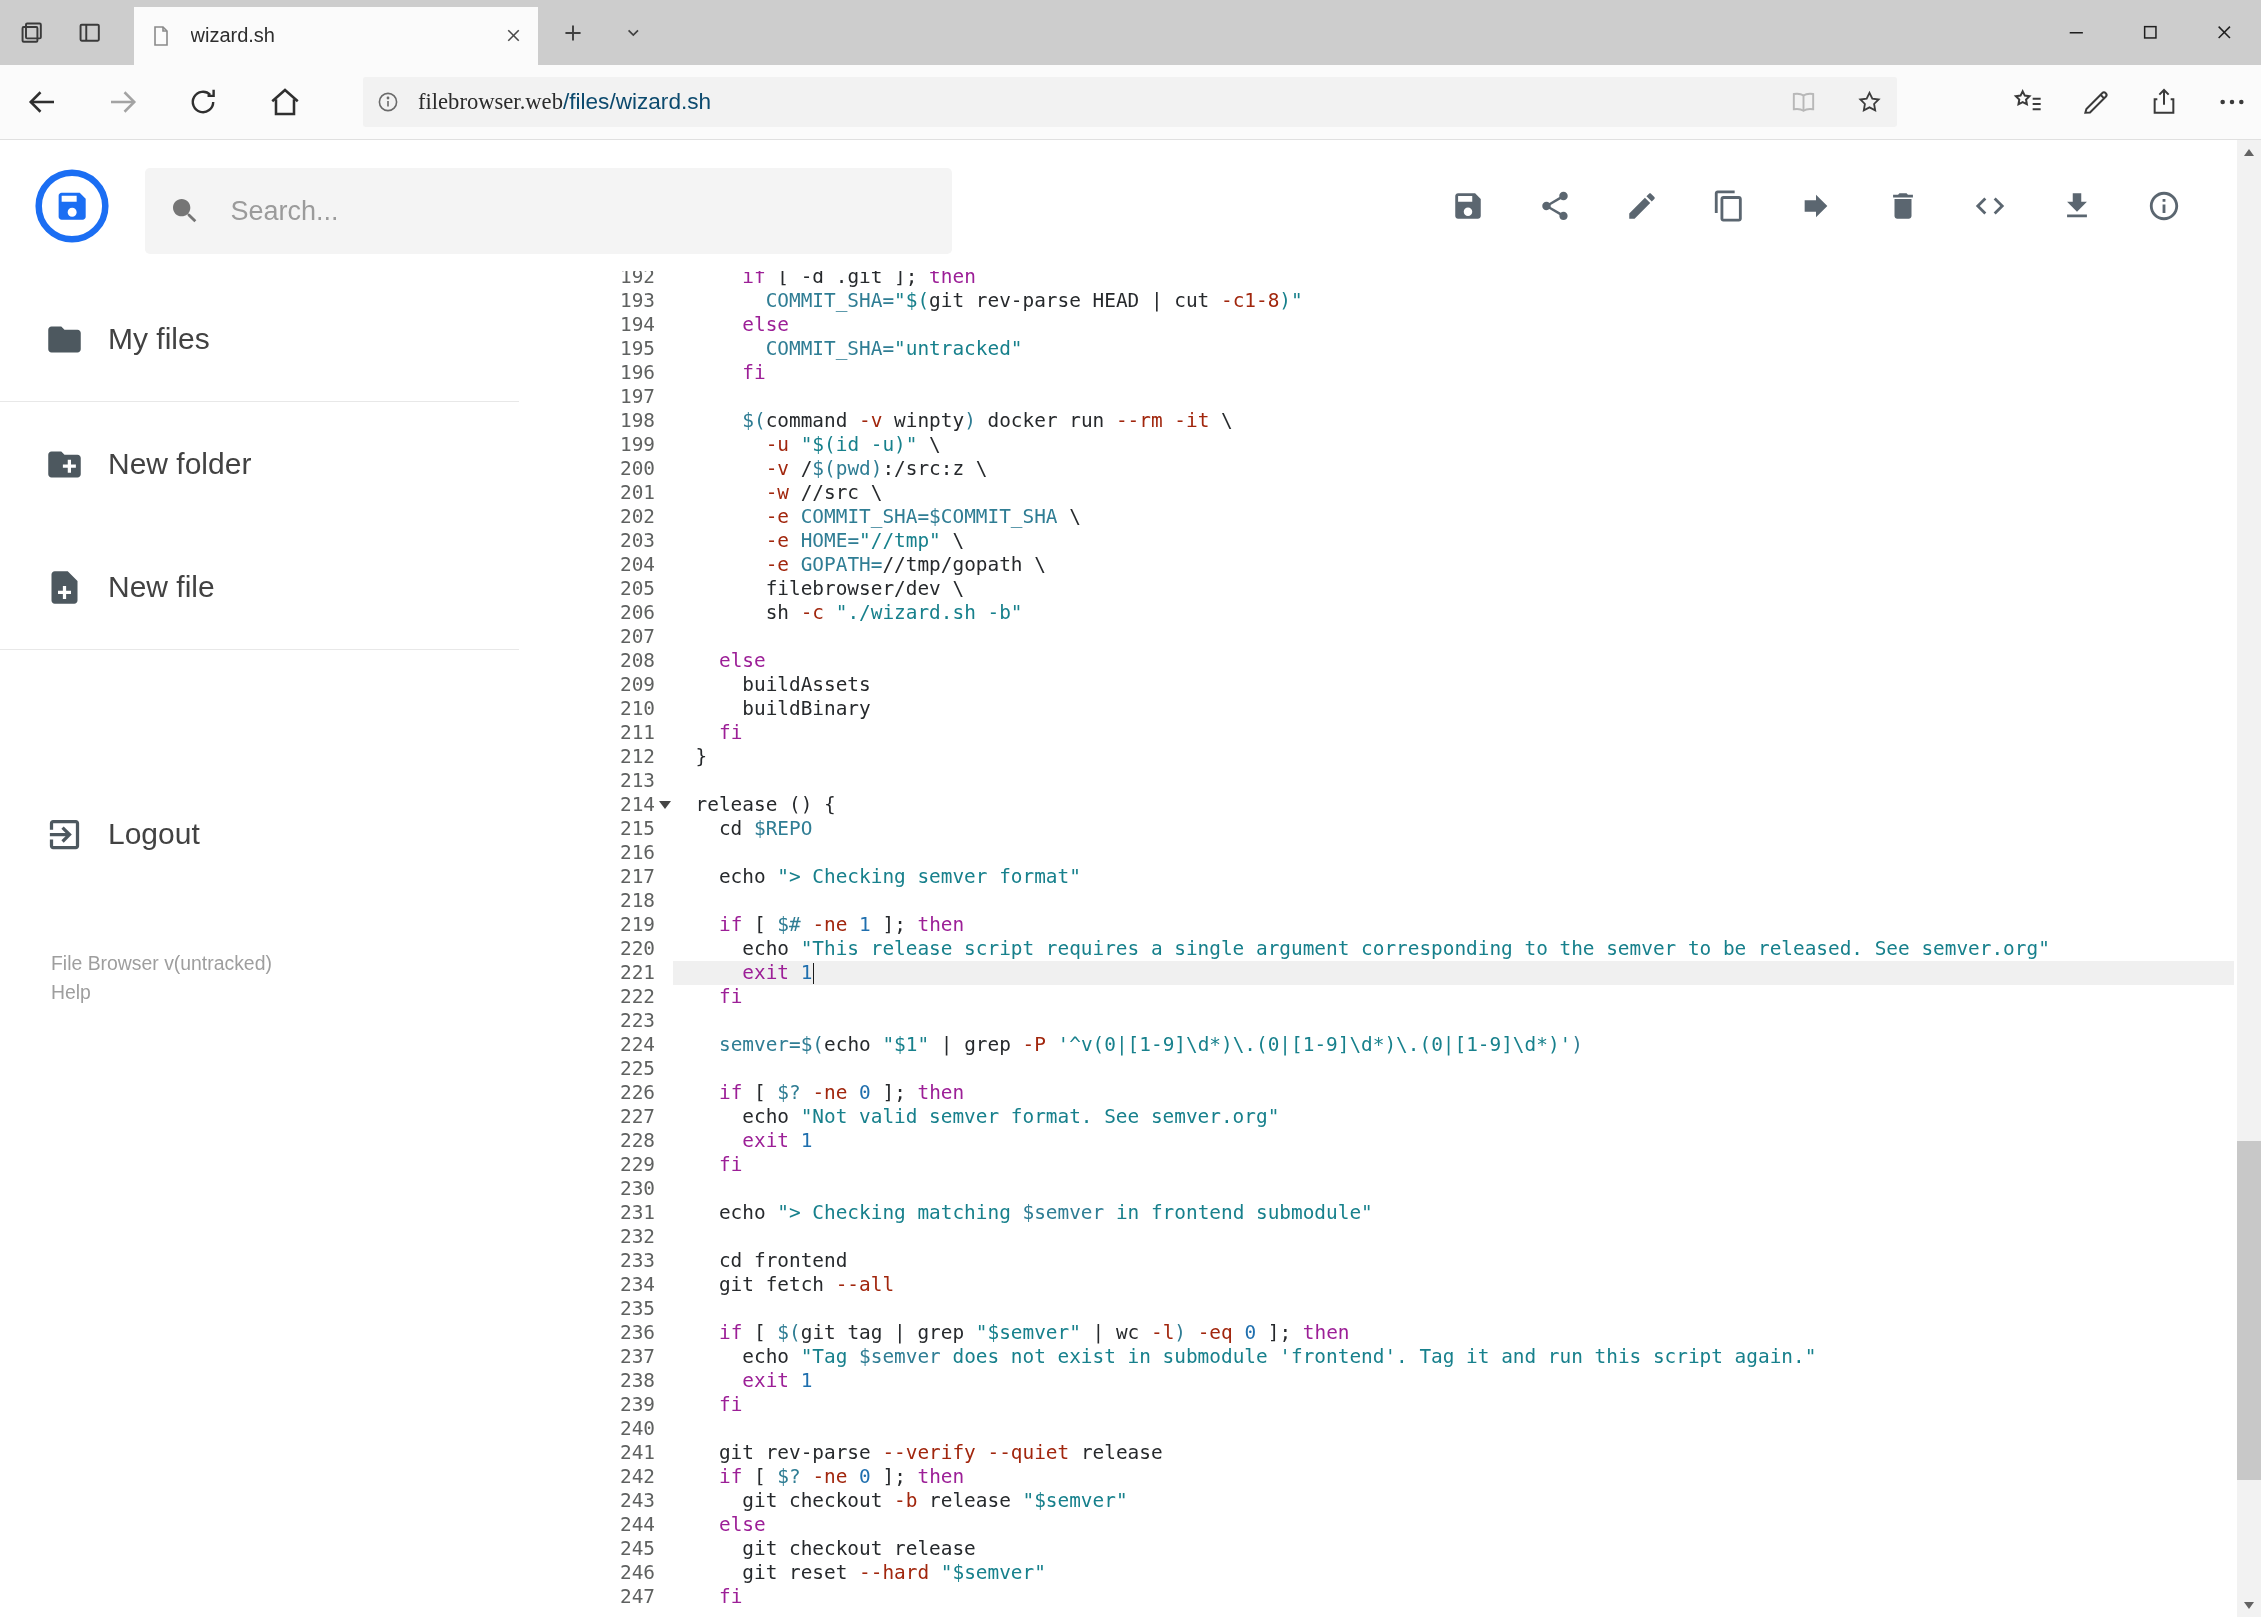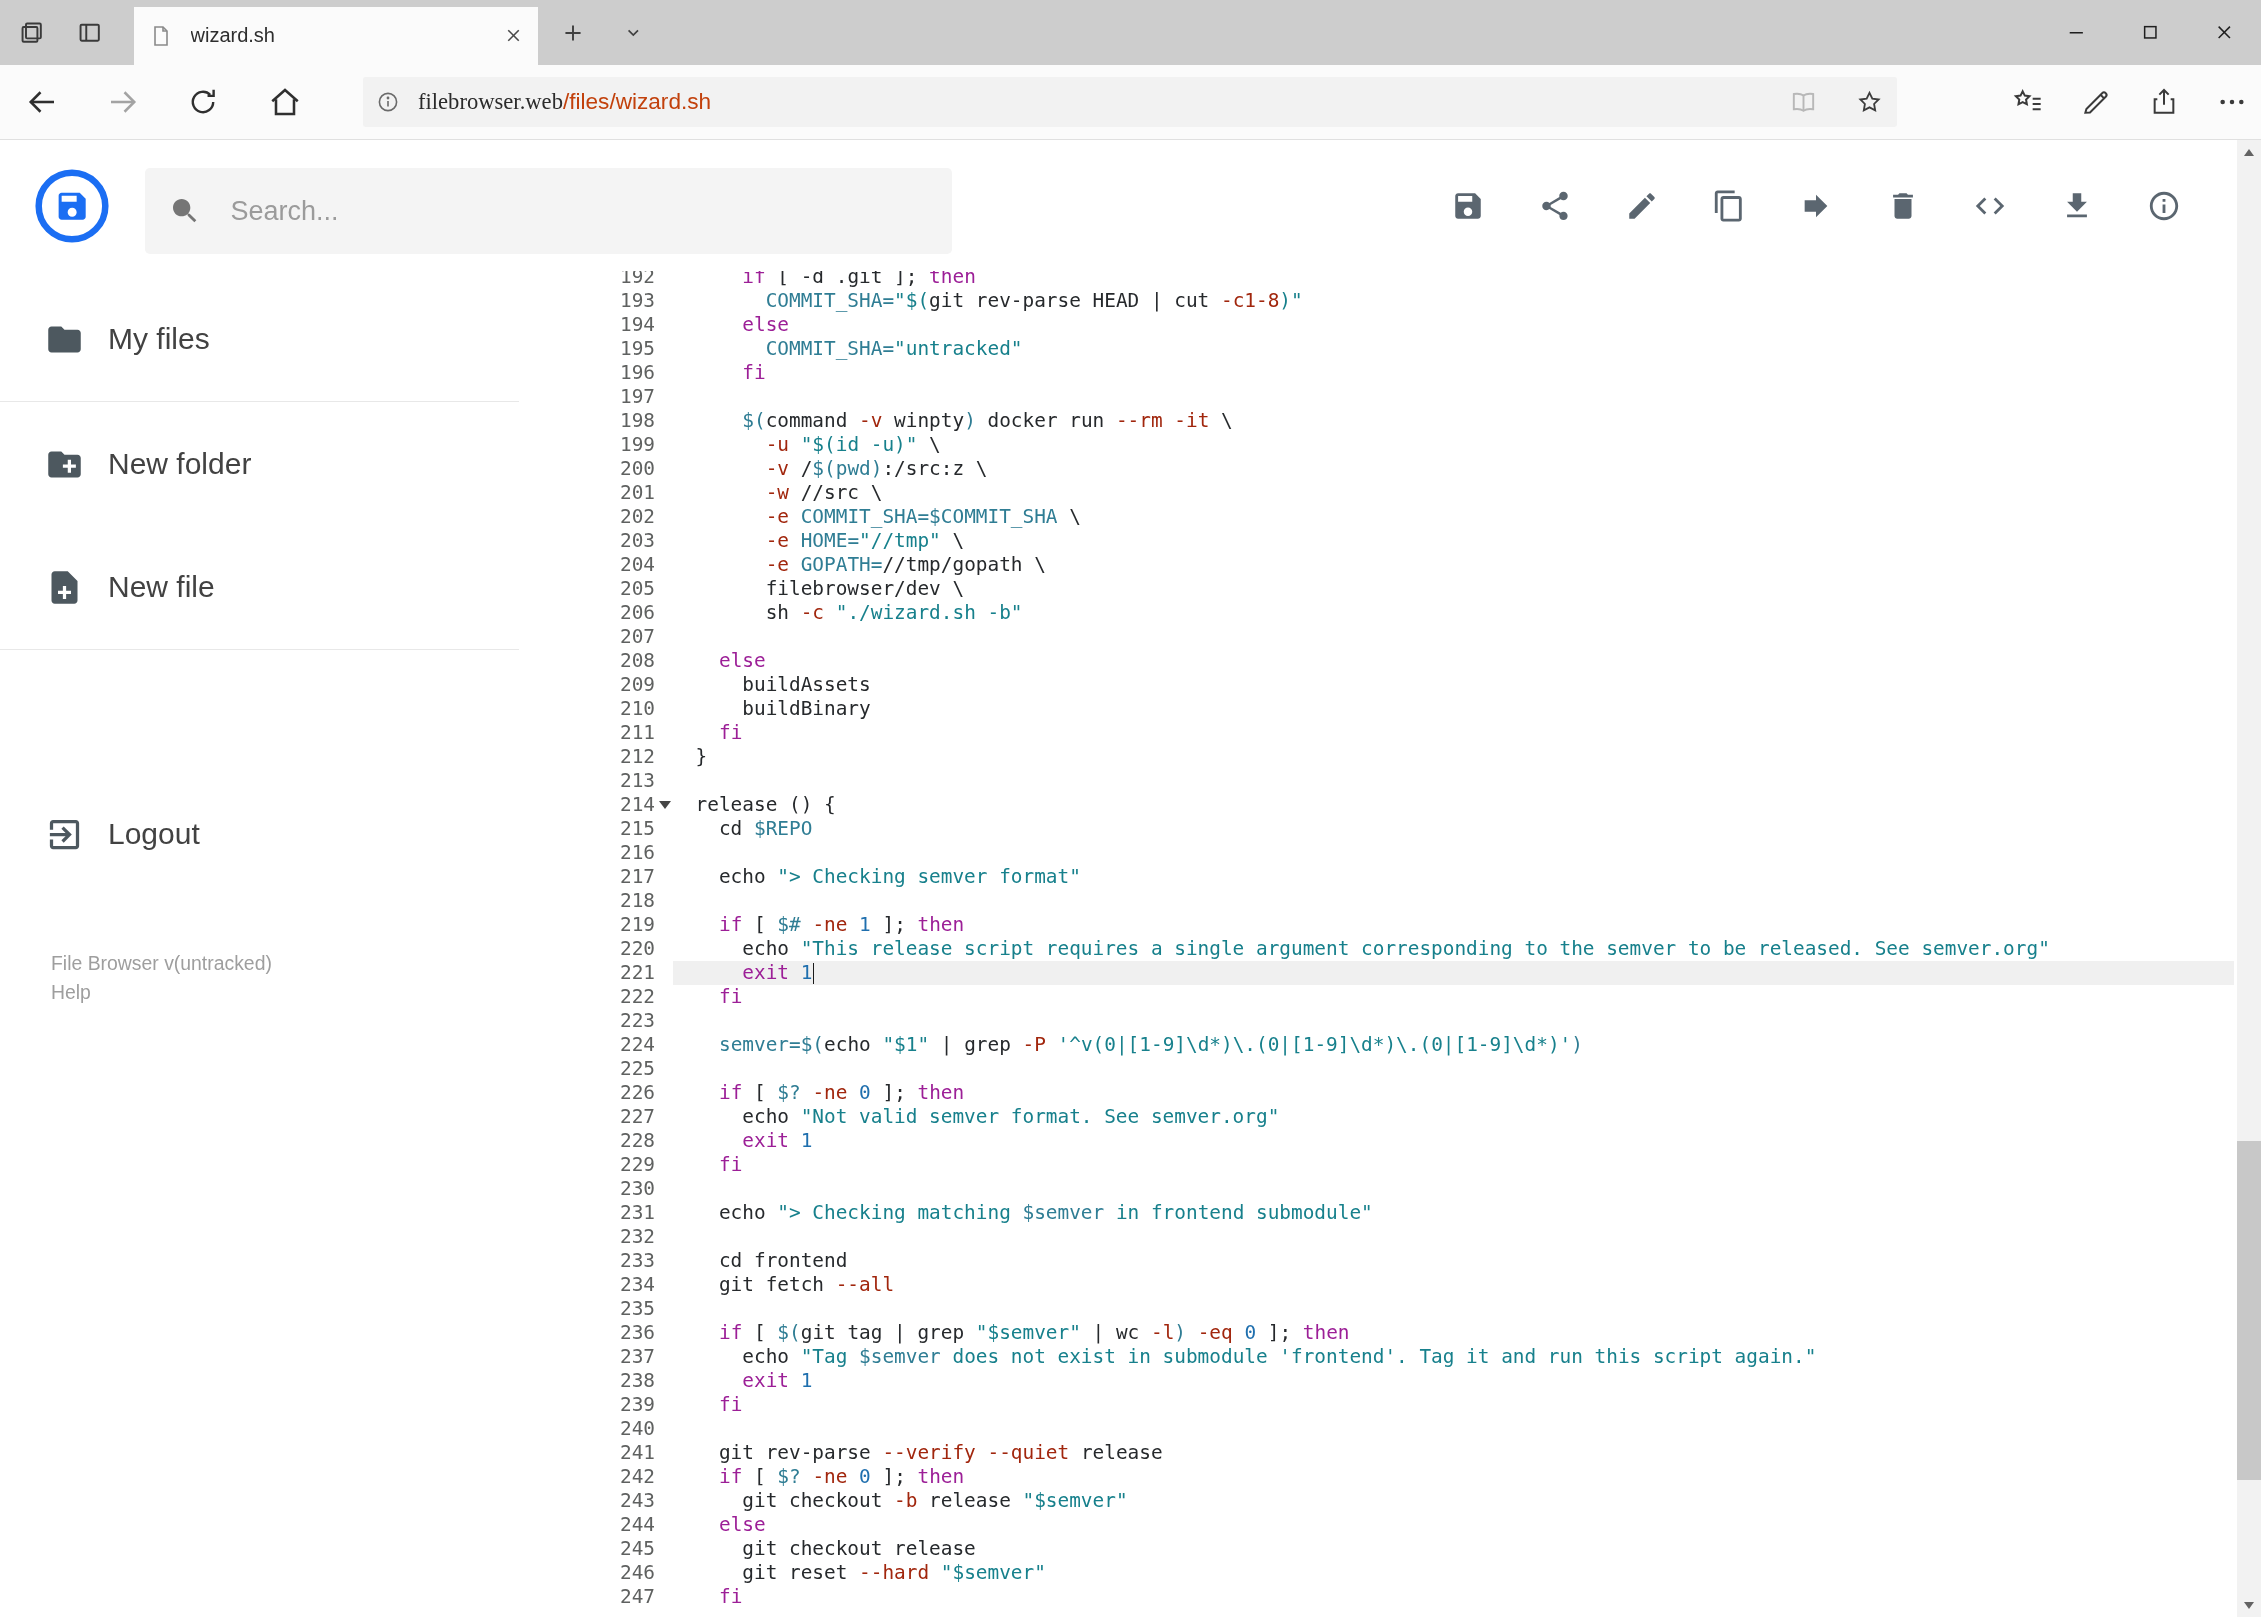--- a/index.html
+++ b/index.html
@@ -17,21 +17,21 @@
   .win-controls{position:absolute;right:0;top:0;height:65px;display:flex;}
   .win-btn{width:74px;height:65px;display:flex;align-items:center;justify-content:center;}
 
   
   .addr{position:absolute;left:0;top:65px;right:0;height:75px;background:#fbfbfb;border-bottom:0.8px solid #e0e0e0;box-sizing:border-box;}
   .addr .nav-btn{position:absolute;top:0;height:74px;width:65px;display:flex;align-items:center;justify-content:center;}
   .url-box{position:absolute;left:363px;top:12px;width:1534px;height:50px;background:#f2f2f2;border-radius:2.4px;
            display:flex;align-items:center;padding:0 13px;box-sizing:border-box;}
   .url-text{margin-left:18px;font-size:22.6px;flex:1;white-space:nowrap;overflow:hidden;}
   .url-host{color:#2b2b2b;font-family:Liberation Serif, serif;}
-  .url-path{color:#c2410c;}
+  .url-path{color:#0c4a6e;}
   .addr .right-icons{position:absolute;right:13px;top:0;height:74px;display:flex;align-items:center;gap:36px;}
 
   
   .fb-header{position:absolute;left:0;top:140px;right:0;height:132px;background:#fff;border-bottom:0.8px solid #e4e4e4;box-sizing:border-box;}
   .fb-logo{position:absolute;left:33px;top:27px;width:78px;height:78px;}
   .search-box{position:absolute;left:145px;top:28px;width:807px;height:86px;background:#f4f4f4;border-radius:4.8px;
               display:flex;align-items:center;padding:0 24px;box-sizing:border-box;}
   .search-box input{border:none;outline:none;background:transparent;font-family:"Liberation Sans",sans-serif;
                     font-size:27px;color:#555;margin-left:27.4px;width:662px;}
   .search-box input::placeholder{color:#9b9b9b;}

